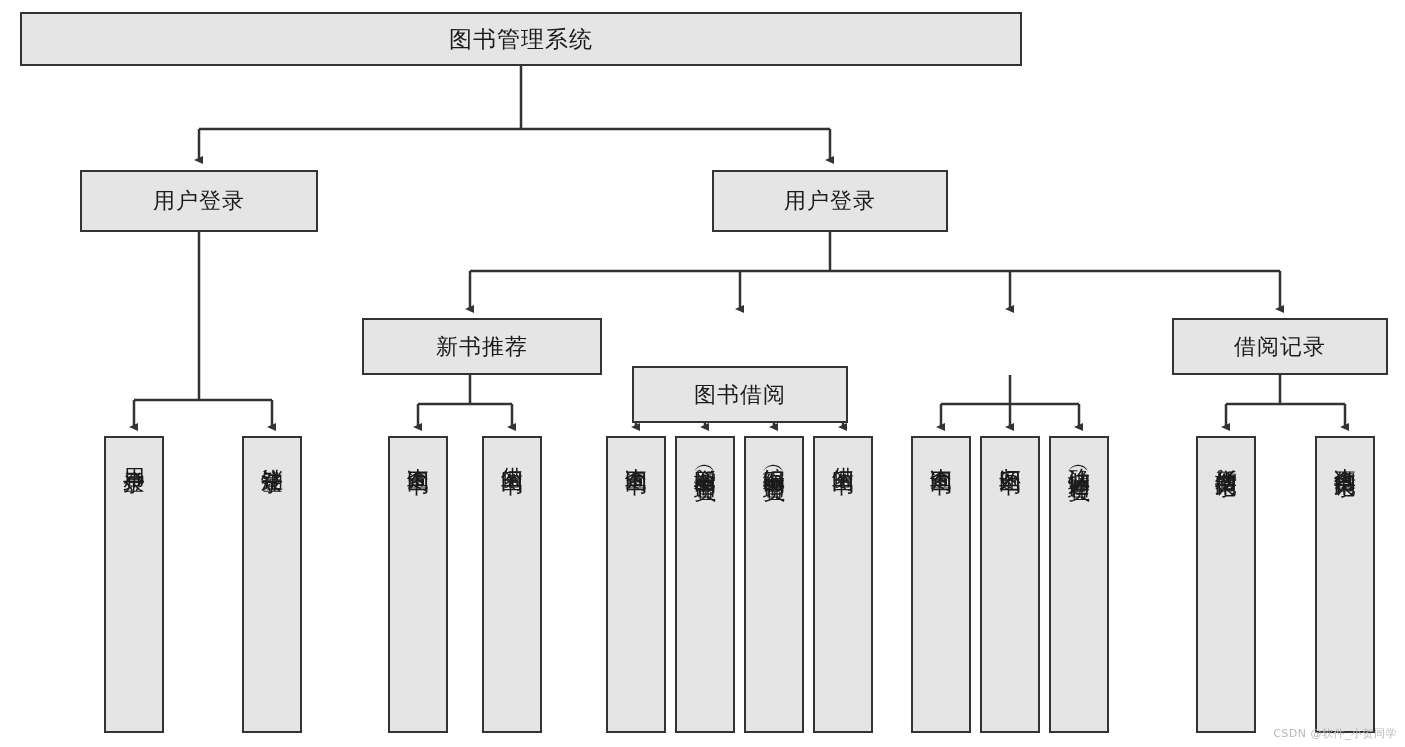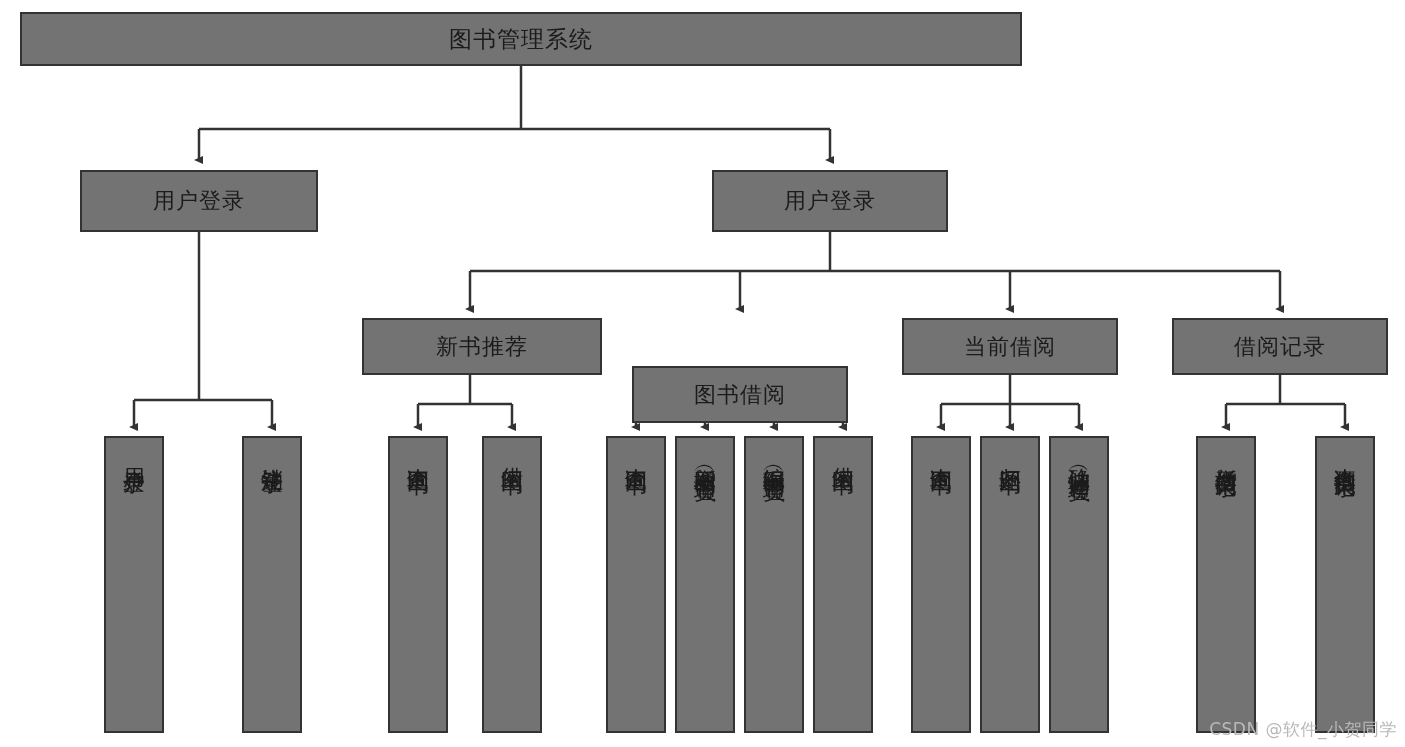--- a/index.html
+++ b/index.html
@@ -13,21 +13,21 @@
   #diagram{
     position:absolute;left:0;top:0;width:1405px;height:747px;
   }
   svg.edges{
     position:absolute;left:0;top:0;width:1405px;height:747px;
     pointer-events:none;
   }
   .node{
     position:absolute;
     box-sizing:border-box;
-    background:#737373;
+    background:#e5e5e5;
     border:2.5px solid #333333;
     display:flex;
     align-items:center;
     justify-content:center;
     color:#1b1b1b;
   }
   .node .label{
     font-size:22px;
     line-height:1.15;
     letter-spacing:1px;
@@ -43,21 +43,21 @@
     text-orientation:upright;
     font-size:22px;
     line-height:1.18;
     letter-spacing:2px;
     white-space:nowrap;
   }
   .node.root .label{font-size:23px;}
   .watermark{
     position:absolute;
     right:8px;bottom:6px;
-    font-size:17px;
+    font-size:11px;
     color:#b9b9b9;
     letter-spacing:0.5px;
     white-space:nowrap;
     user-select:none;
   }
 </style>
 </head>
 <body>
 
 <div id="diagram">
@@ -122,23 +122,20 @@
   <div class="node" style="left:712px;top:170px;width:236px;height:62px;">
     <span class="label">用户登录</span>
   </div>
 
   <div class="node" style="left:362px;top:318px;width:240px;height:57px;">
     <span class="label">新书推荐</span>
   </div>
   <div class="node" style="left:632px;top:318px;width:216px;height:57px;margin-top:48px;">
     <span class="label">图书借阅</span>
   </div>
-  <div class="node" style="left:902px;top:318px;width:216px;height:57px;">
-    <span class="label">当前借阅</span>
-  </div>
   <div class="node" style="left:1172px;top:318px;width:216px;height:57px;">
     <span class="label">借阅记录</span>
   </div>
 
   <div class="node vertical" style="left:104px;top:436px;width:60px;height:297px;">
     <span class="label">用户登录</span>
   </div>
   <div class="node vertical" style="left:242px;top:436px;width:60px;height:297px;">
     <span class="label">注销登录</span>
   </div>

